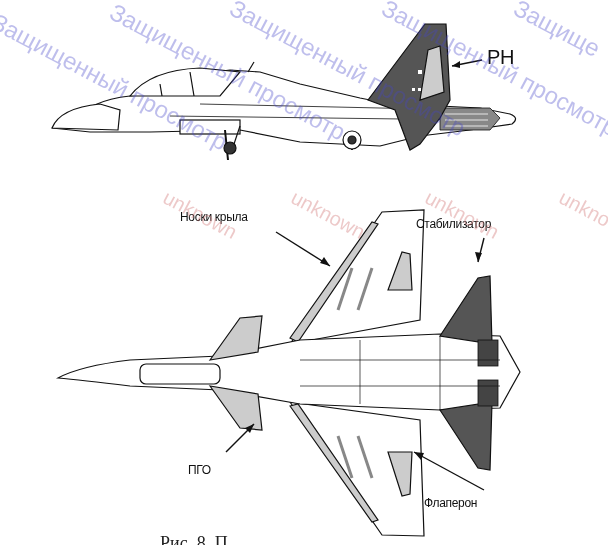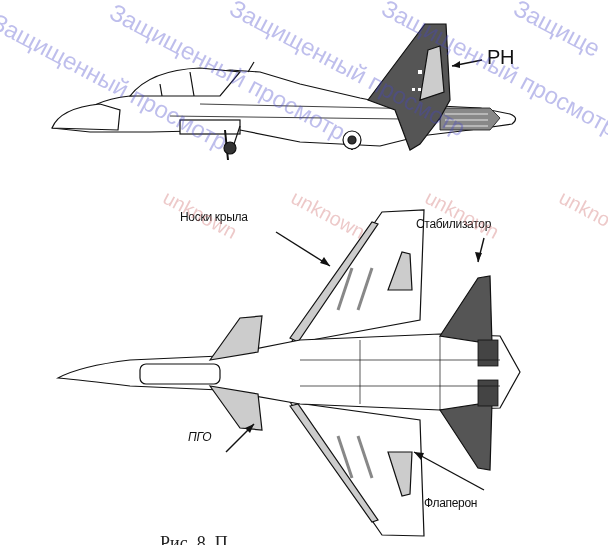--- a/index.html
+++ b/index.html
@@ -95,21 +95,21 @@
   <polygon points="478,262 475,252 482,253" fill="#111"></polygon>
   <line x1="226" y1="452" x2="254" y2="424" stroke="#111" stroke-width="1.4"></line>
   <polygon points="254,424 250,433 245,428" fill="#111"></polygon>
   <line x1="484" y1="490" x2="414" y2="452" stroke="#111" stroke-width="1.4"></line>
   <polygon points="414,452 424,453 421,460" fill="#111"></polygon>
 </svg>
 
 <div class="label" style="left:487px;top:46px;font-size:20px;">РН</div>
 <div class="label" style="left:180px;top:210px;">Носки крыла</div>
 <div class="label" style="left:416px;top:217px;">Стабилизатор</div>
-<div class="label" style="left:188px;top:430px;font-style:italic;">ПГО</div>
+<div class="label" style="left:188px;top:463px;">ПГО</div>
 <div class="label" style="left:424px;top:496px;">Флаперон</div>
 
 <div class="caption">Рис. 8. П</div>
 
 <div class="wm" style="left:0px;top:8px;transform:rotate(28deg);">Защищенный просмотр</div>
 <div class="wm" style="left:118px;top:-2px;transform:rotate(28deg);">Защищенный просмотр</div>
 <div class="wm" style="left:238px;top:-6px;transform:rotate(28deg);">Защищенный просмотр</div>
 <div class="wm" style="left:390px;top:-6px;transform:rotate(28deg);">Защищенный просмотр</div>
 <div class="wm" style="left:522px;top:-6px;transform:rotate(28deg);">Защище</div>
 

